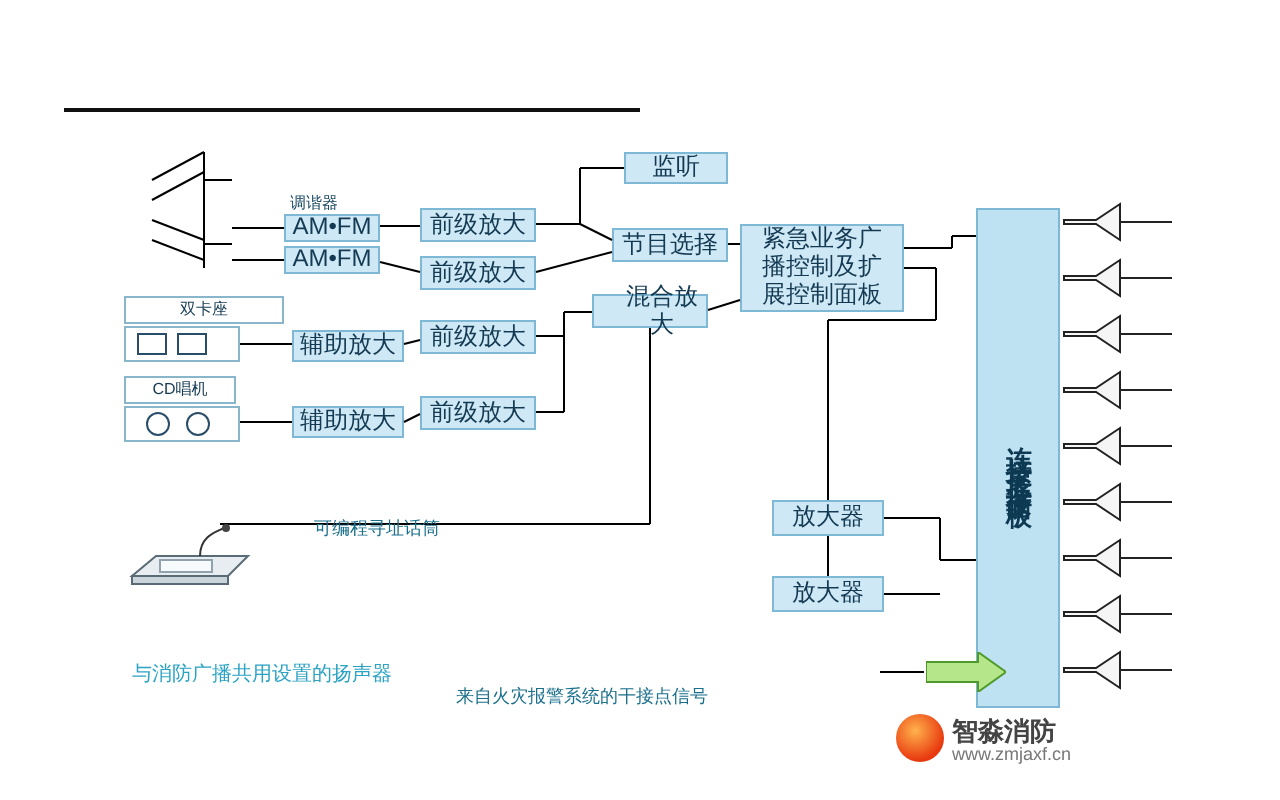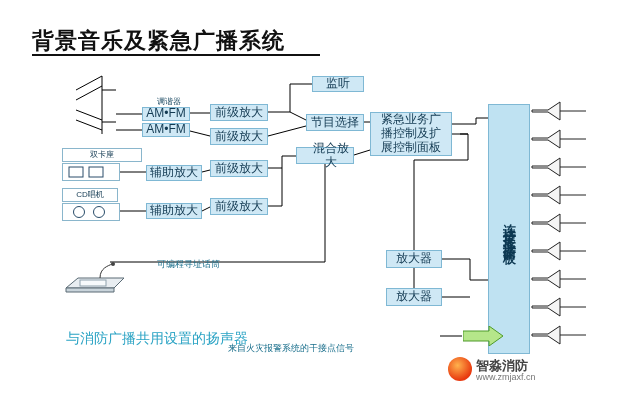--- a/index.html
+++ b/index.html
@@ -35,37 +35,36 @@
     writing-mode:vertical-rl;
     font-size:13px;
     letter-spacing:4px;
     color:#0d3953;
     font-weight:bold;
   }
   .green-arrow{
     position:absolute;
     left:463px;top:326px;width:40px;height:20px;
   }
-  .cn-note{position:absolute;font-size:14px;color:#2aa3c4;}
+  .cn-note{position:absolute;font-size:10px;color:#2aa3c4;}
   .cn-note2{position:absolute;font-size:9px;color:#1a6f8c;}
   .logo-circle{
     position:absolute;left:448px;top:357px;width:24px;height:24px;border-radius:50%;
     background:radial-gradient(circle at 40% 35%,#ffb24d,#e8390f 70%);
   }
   .logo-text{position:absolute;left:476px;top:357px;font-size:13px;color:#444;font-weight:bold;}
   .logo-sub{position:absolute;left:476px;top:372px;font-size:9px;color:#777;}
   .ant{position:absolute;}
-  .tuner-label{position:absolute;font-size:8px;color:#1b4a63;margin-left:12px;}
+  .tuner-label{position:absolute;font-size:8px;color:#1b4a63;}
 </style>
 </head>
 <body>
 
 <div id="stage">
 
-  <div class="title">背景音乐及紧急广播系统</div>
   <div class="title-rule"></div>
 
   <svg class="ant" style="left:72px;top:74px;width:46px;height:74px;">
     <line x1="30" y1="2" x2="4" y2="16" stroke="#000" stroke-width="1"></line>
     <line x1="30" y1="12" x2="4" y2="26" stroke="#000" stroke-width="1"></line>
     <line x1="30" y1="2" x2="30" y2="60" stroke="#000" stroke-width="1"></line>
     <line x1="30" y1="46" x2="4" y2="36" stroke="#000" stroke-width="1"></line>
     <line x1="30" y1="56" x2="4" y2="46" stroke="#000" stroke-width="1"></line>
     <line x1="30" y1="16" x2="44" y2="16" stroke="#000" stroke-width="1"></line>
     <line x1="30" y1="48" x2="44" y2="48" stroke="#000" stroke-width="1"></line>

